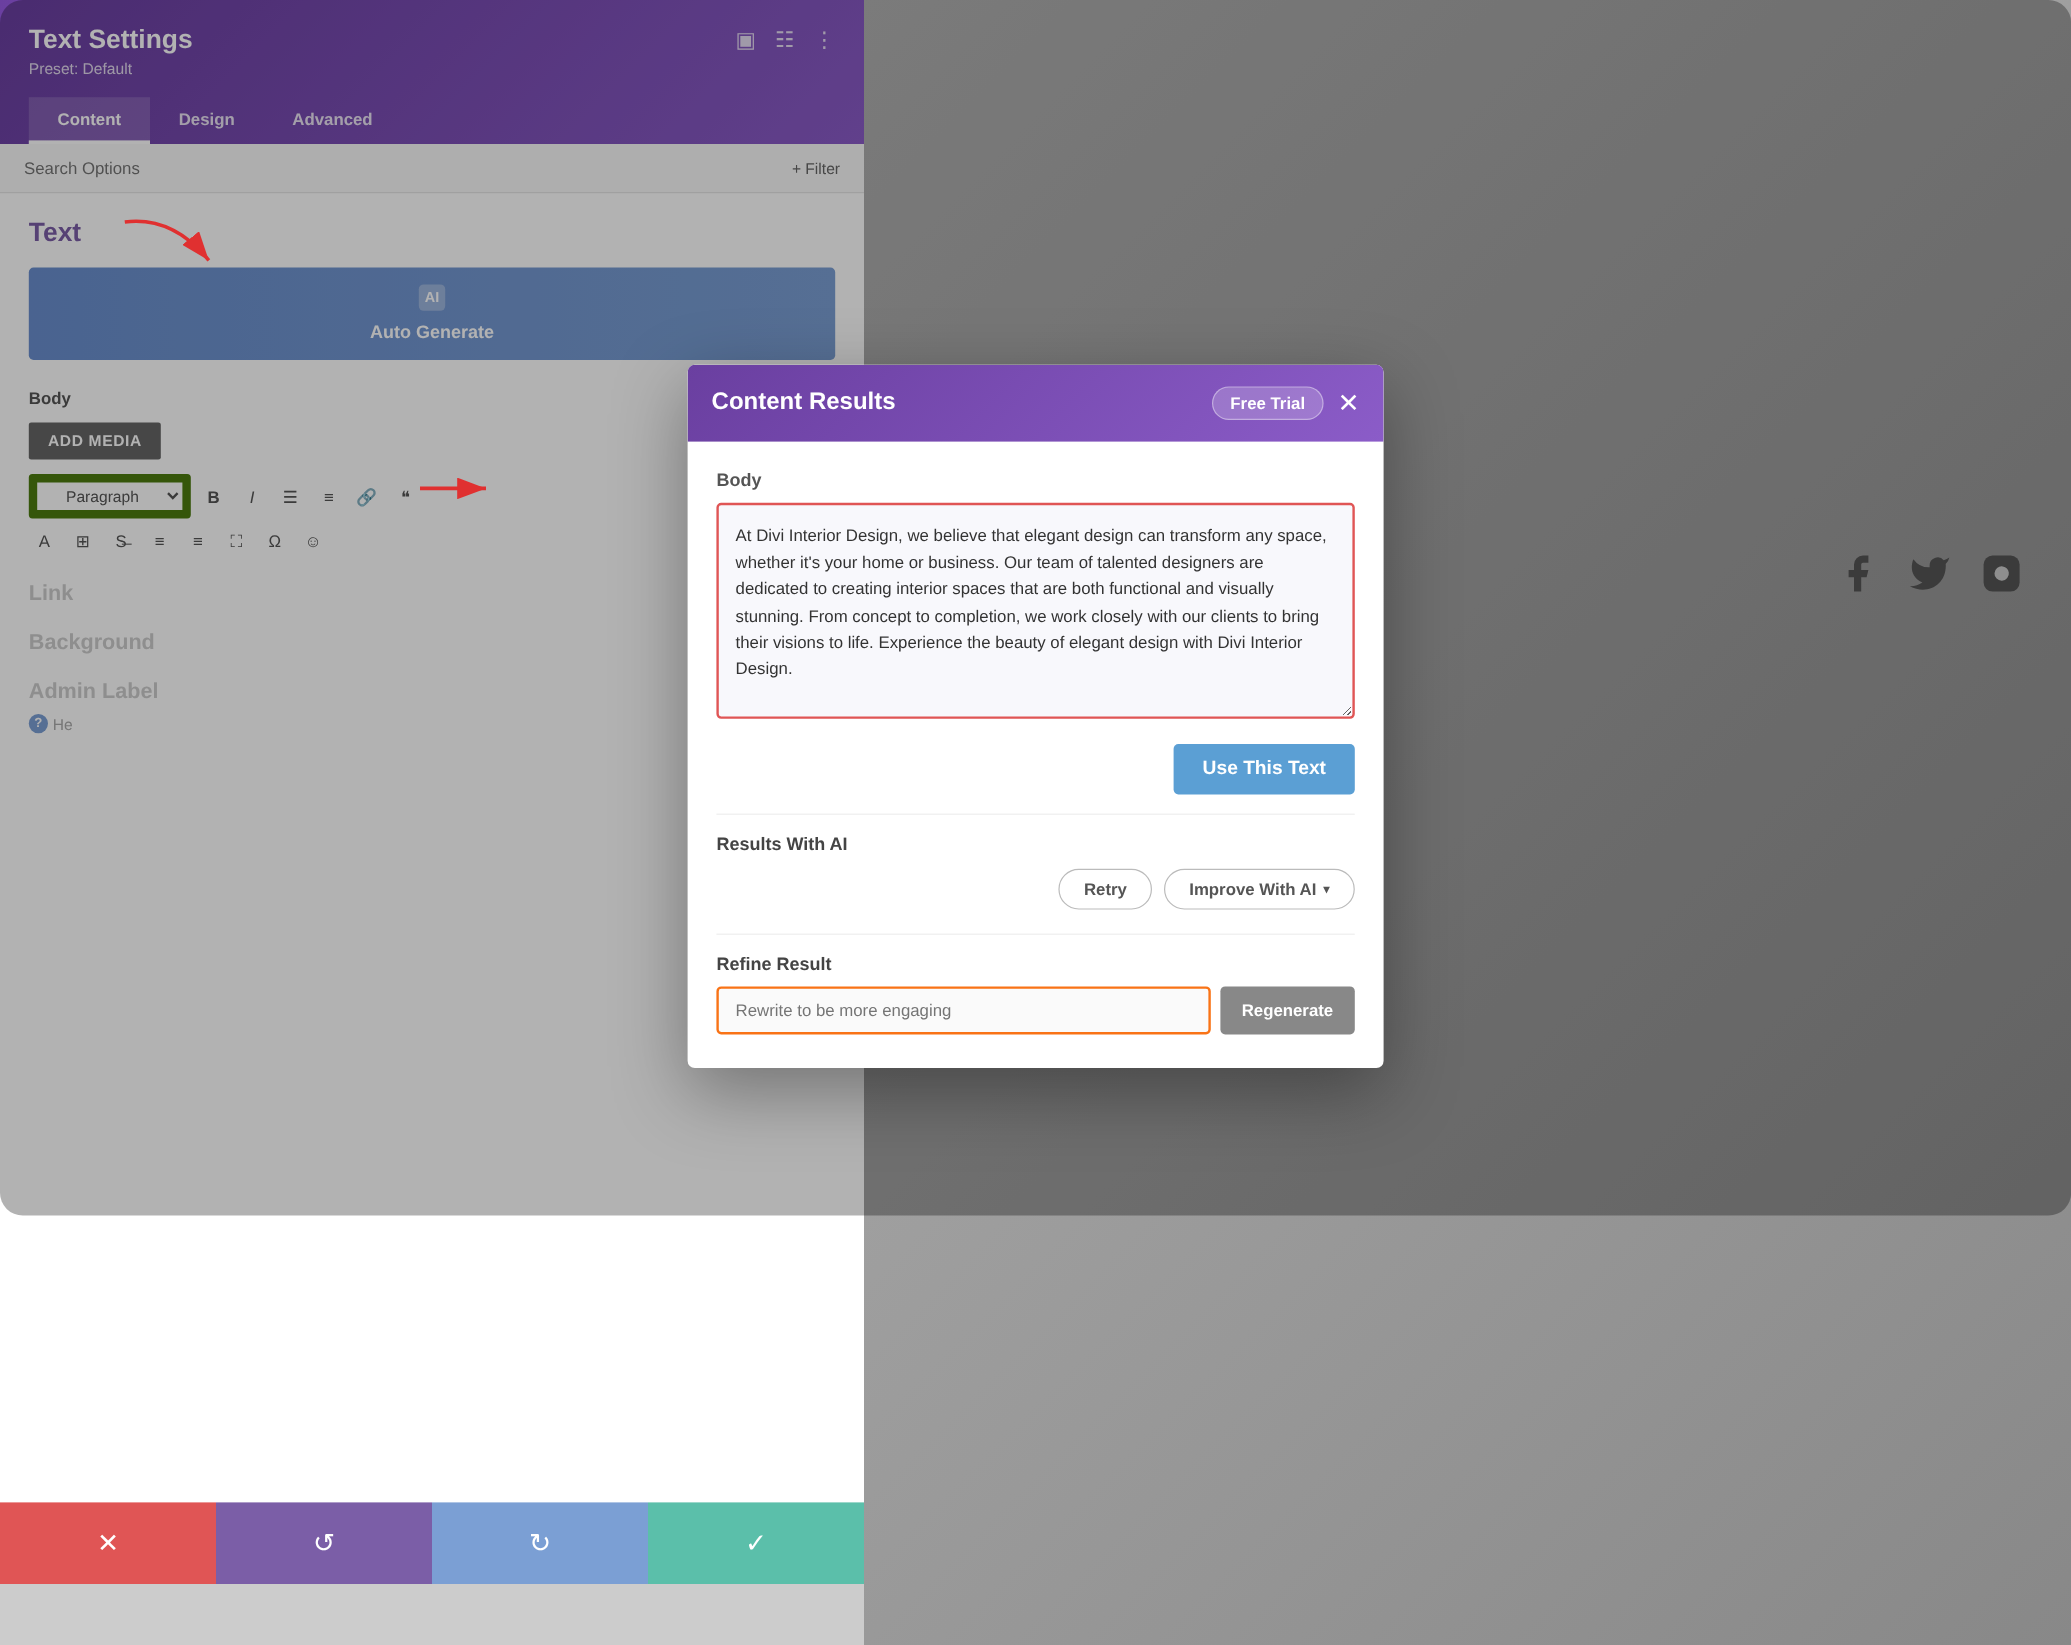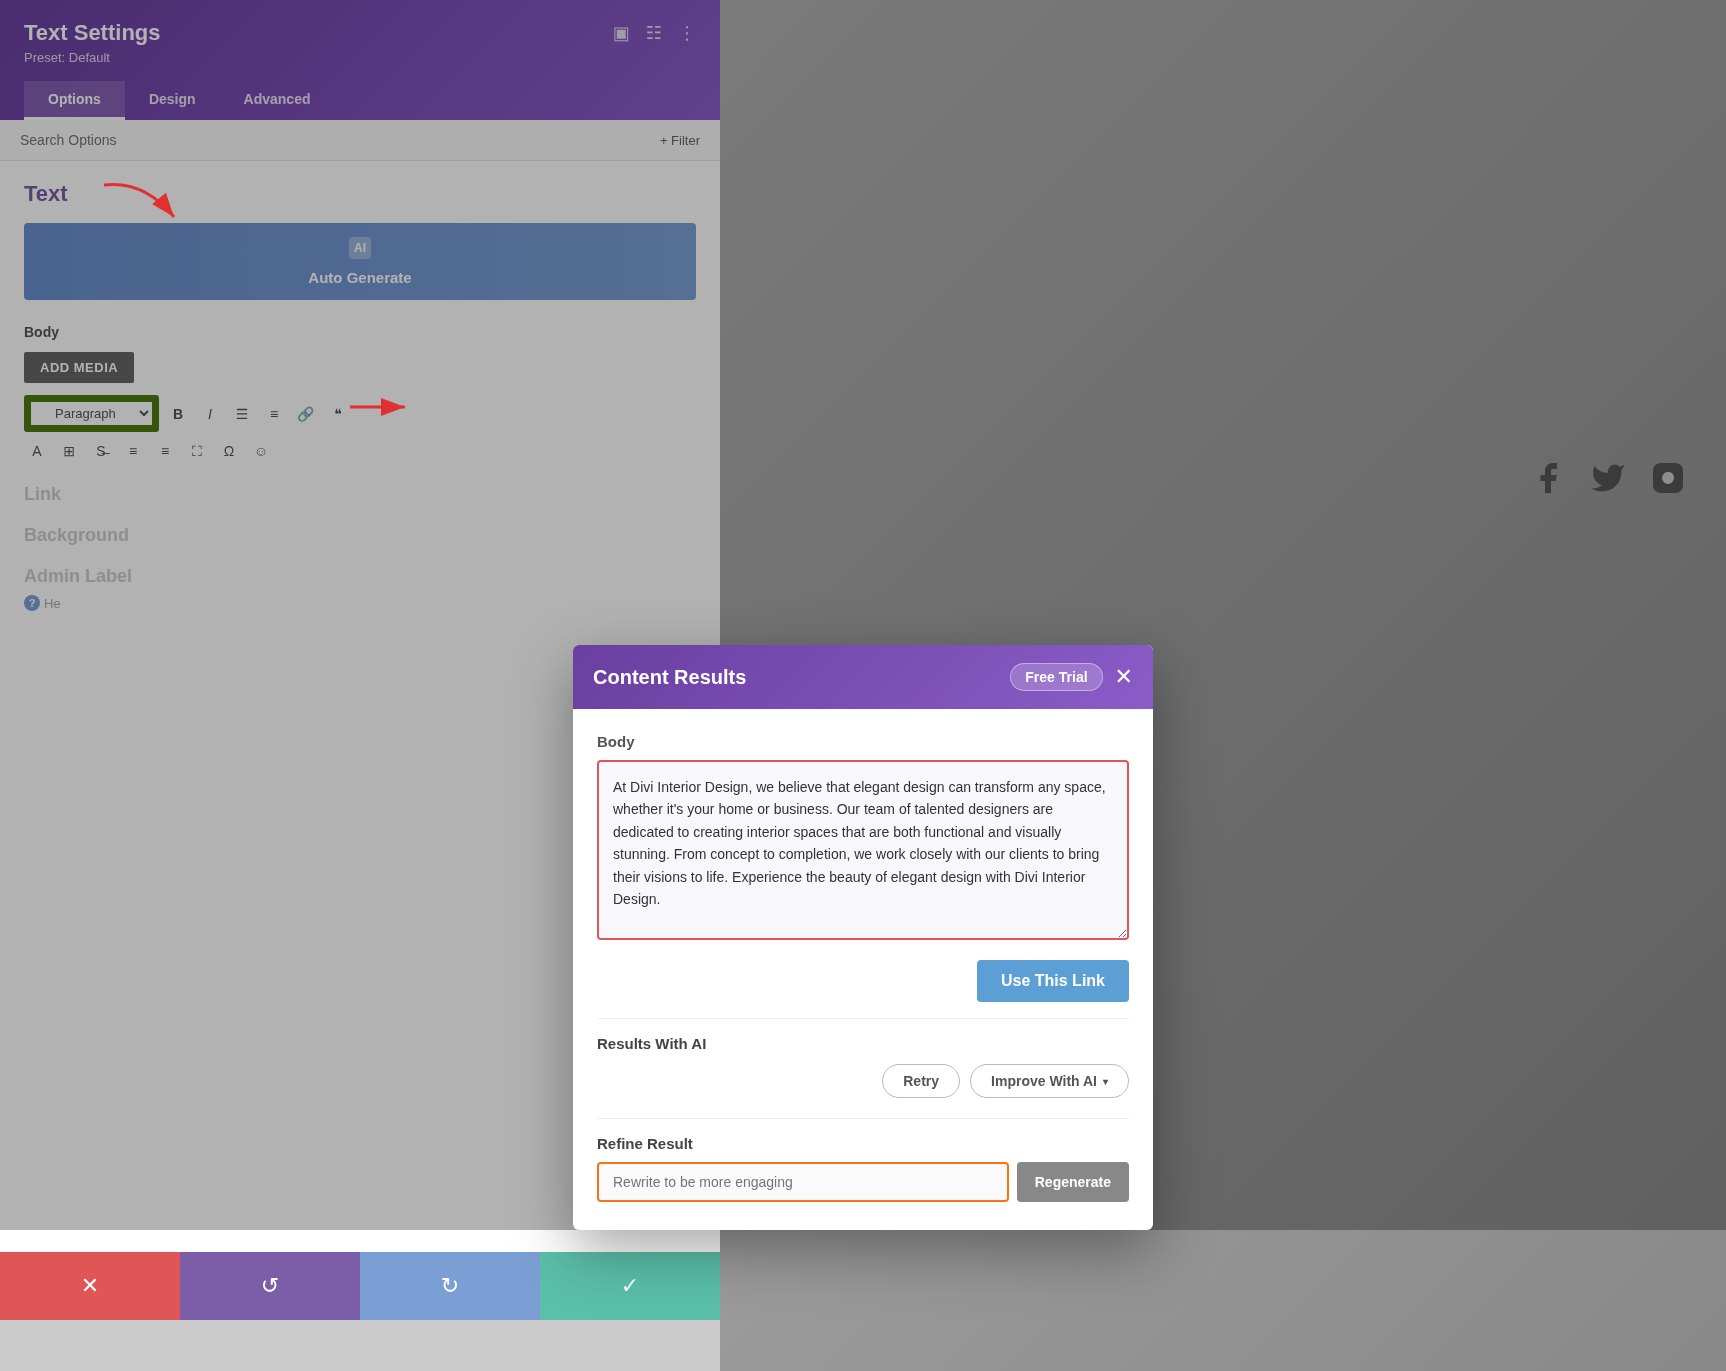--- a/index.html
+++ b/index.html
@@ -259,26 +259,27 @@
     .bottom-btn.cancel { background: #e05555; color: #fff; }
     .bottom-btn.undo { background: #7b5ea7; color: #fff; }
     .bottom-btn.redo { background: #7b9fd4; color: #fff; }
     .bottom-btn.confirm { background: #5bbfaa; color: #fff; }
 
     
     .modal-overlay {
       position: absolute;
       top: 0; left: 0;
       width: 1726px;
-      height: 1230px;
+      height: 1013px;
       background: rgba(0,0,0,0.3);
       display: flex;
-      align-items: flex-end;
+      align-items: center;
       justify-content: center;
       padding-top: 180px;
+      border-radius: 19px;
     }
     .modal {
       width: 580px;
       background: #fff;
       border-radius: 6px;
       overflow: hidden;
       box-shadow: 0 20px 60px rgba(0,0,0,0.35);
     }
     .modal-header {
       background: linear-gradient(135deg, #6a3fa0 0%, #8b5cc8 100%);
@@ -463,21 +464,21 @@
     <div class="panel-title-row">
       <span class="panel-title">Text Settings</span>
       <div class="panel-header-icons">
         <span class="panel-header-icon">▣</span>
         <span class="panel-header-icon">☷</span>
         <span class="panel-header-icon">⋮</span>
       </div>
     </div>
     <div class="panel-preset">Preset: Default</div>
     <div class="panel-tabs">
-      <div class="panel-tab active">Options</div>
+      <div class="panel-tab active">Content</div>
       <div class="panel-tab">Design</div>
       <div class="panel-tab">Advanced</div>
     </div>
   </div>
 
   <div class="search-bar">
     <input class="search-input" type="text" placeholder="Search Options" style="">
     <span class="filter-btn">+ Filter</span>
   </div>
 
@@ -576,21 +577,21 @@
       </div>
     </div>
 
     <div class="modal-body">
       <div class="modal-section-label">Body</div>
 
       
       <textarea class="result-textarea" style="">At Divi Interior Design, we believe that elegant design can transform any space, whether it's your home or business. Our team of talented designers are dedicated to creating interior spaces that are both functional and visually stunning. From concept to completion, we work closely with our clients to bring their visions to life. Experience the beauty of elegant design with Divi Interior Design.</textarea>
 
       
-      <button class="use-text-btn">Use This Link</button>
+      <button class="use-text-btn">Use This Text</button>
 
       <hr class="modal-divider">
 
       
       <div class="modify-section">
         <div class="modify-label">Results With AI</div>
         <div class="modify-actions">
           <button class="retry-btn">Retry</button>
           <button class="improve-btn">
             <span>Improve With AI</span>

